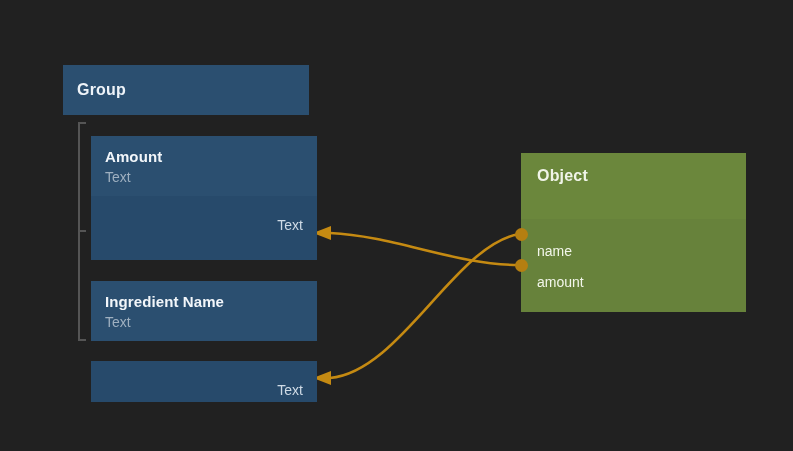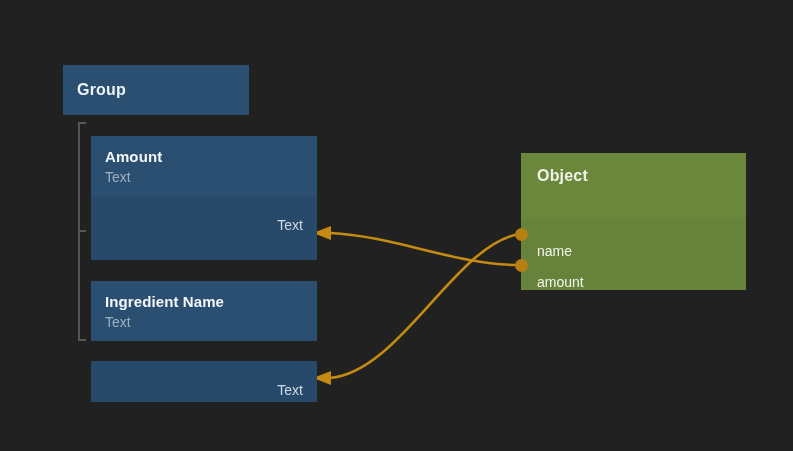--- a/index.html
+++ b/index.html
@@ -147,21 +147,21 @@
   <svg id="wires" viewBox="0 0 793 451" width="793" height="451">
 
     <path d="M 519 265 C 455 265, 395 236, 330 233" fill="none" stroke="#c58a12" stroke-width="2.6" stroke-linecap="round"></path>
 
     <path d="M 519 234 C 455 245, 400 372, 330 378" fill="none" stroke="#c58a12" stroke-width="2.6" stroke-linecap="round"></path>
 
     <polygon points="313,233 331,226 331,240" fill="#c58a12"></polygon>
     <polygon points="313,378 331,371 331,385" fill="#c58a12"></polygon>
   </svg>
 
-  <div class="group-header" style="left:63px; top:65px; width:186px; height:50px;">
+  <div class="group-header" style="left:63px; top:65px; width:246px; height:50px;">
     <span class="title">Group</span>
   </div>
 
   <div class="group-bracket" style="left:78px; top:122px; width:2px; height:219px;"></div>
   <div class="group-bracket-tick" style="left:78px; top:122px; width:8px; height:2px;"></div>
   <div class="group-bracket-tick" style="left:78px; top:230px; width:8px; height:2px;"></div>
   <div class="group-bracket-tick" style="left:78px; top:339px; width:8px; height:2px;"></div>
 
   <div class="node-blue" style="left:91px; top:136px; width:226px; height:124px;">
     <div class="nb-head">
@@ -180,21 +180,21 @@
       <div class="nb-title">Ingredient Name</div>
       <div class="nb-sub">Text</div>
     </div>
     <div class="nb-body">
       <div class="nb-port-row" style="top:22px;">
         <span class="nb-port-label">Text</span>
       </div>
     </div>
   </div>
 
-  <div class="node-green" style="left:521px; top:153px; width:225px; height:137px;">
+  <div class="node-green" style="left:521px; top:153px; width:225px; height:159px;">
     <div class="ng-head" style="height:52px;">
       <div class="ng-title">Object</div>
     </div>
     <div class="ng-body">
       <div class="ng-port-row" style="top:25px;">
         <span class="ng-port-label">name</span>
       </div>
       <div class="ng-port-row" style="top:56px;">
         <span class="ng-port-label">amount</span>
       </div>

